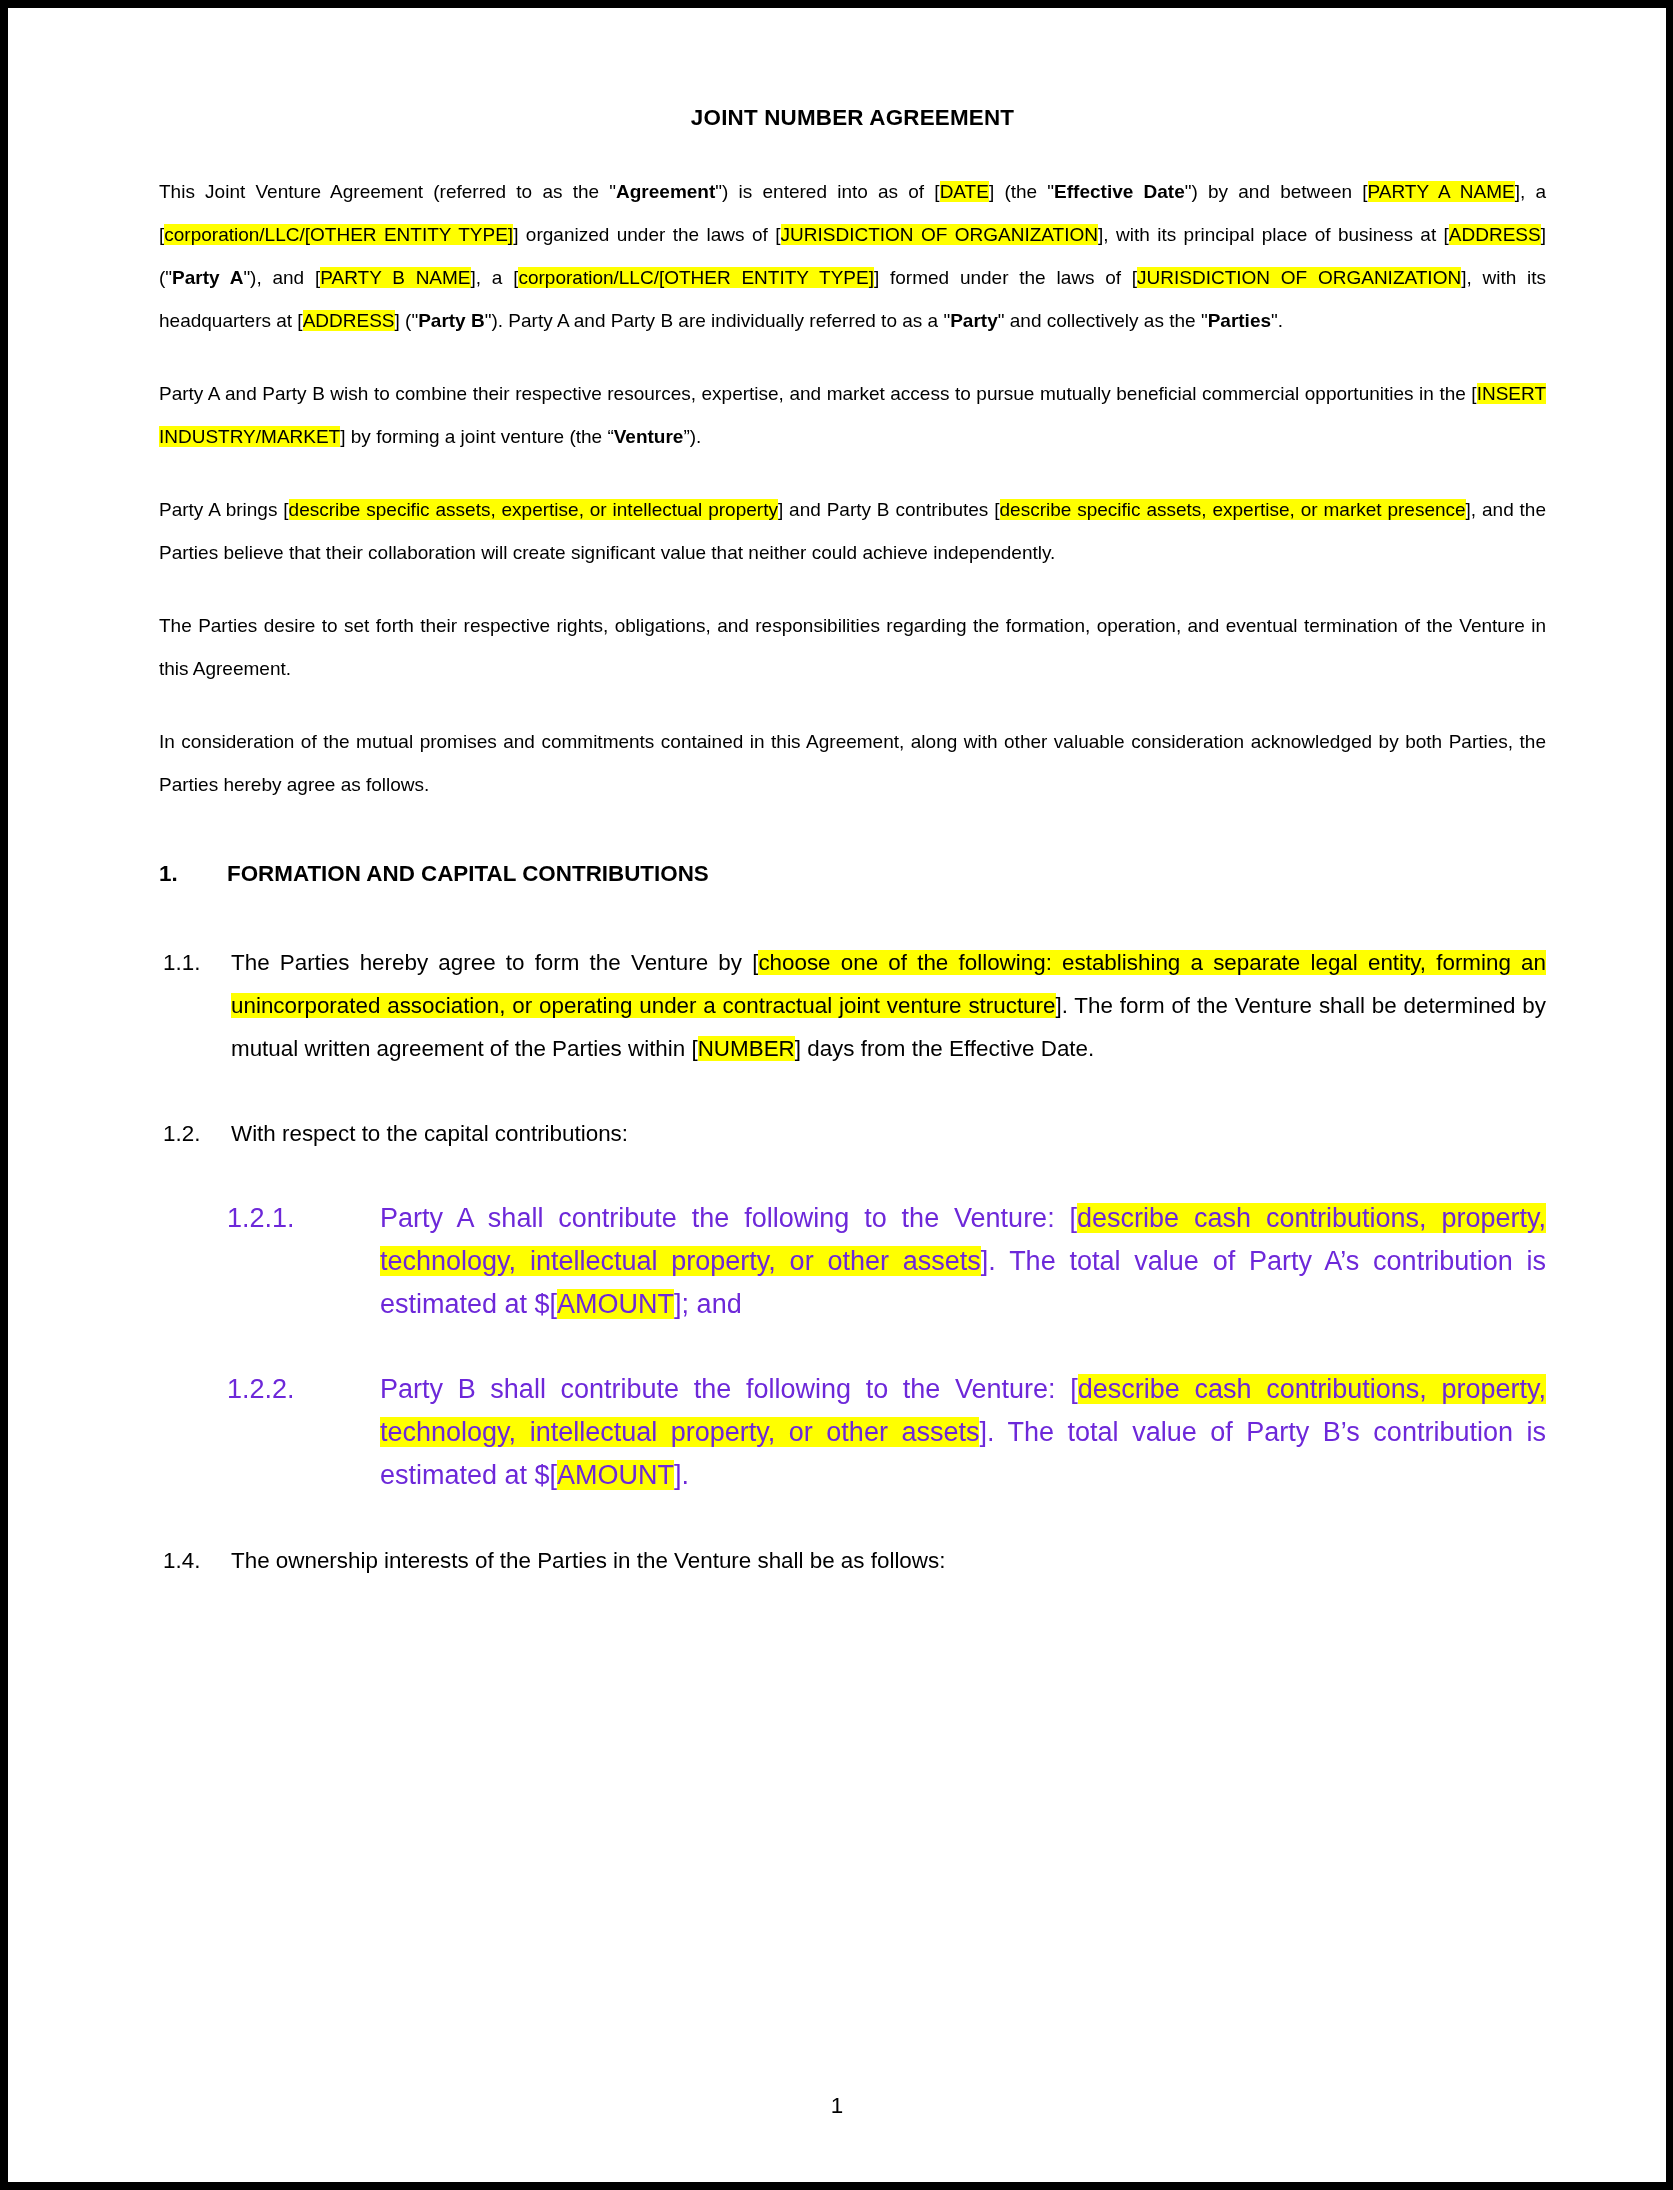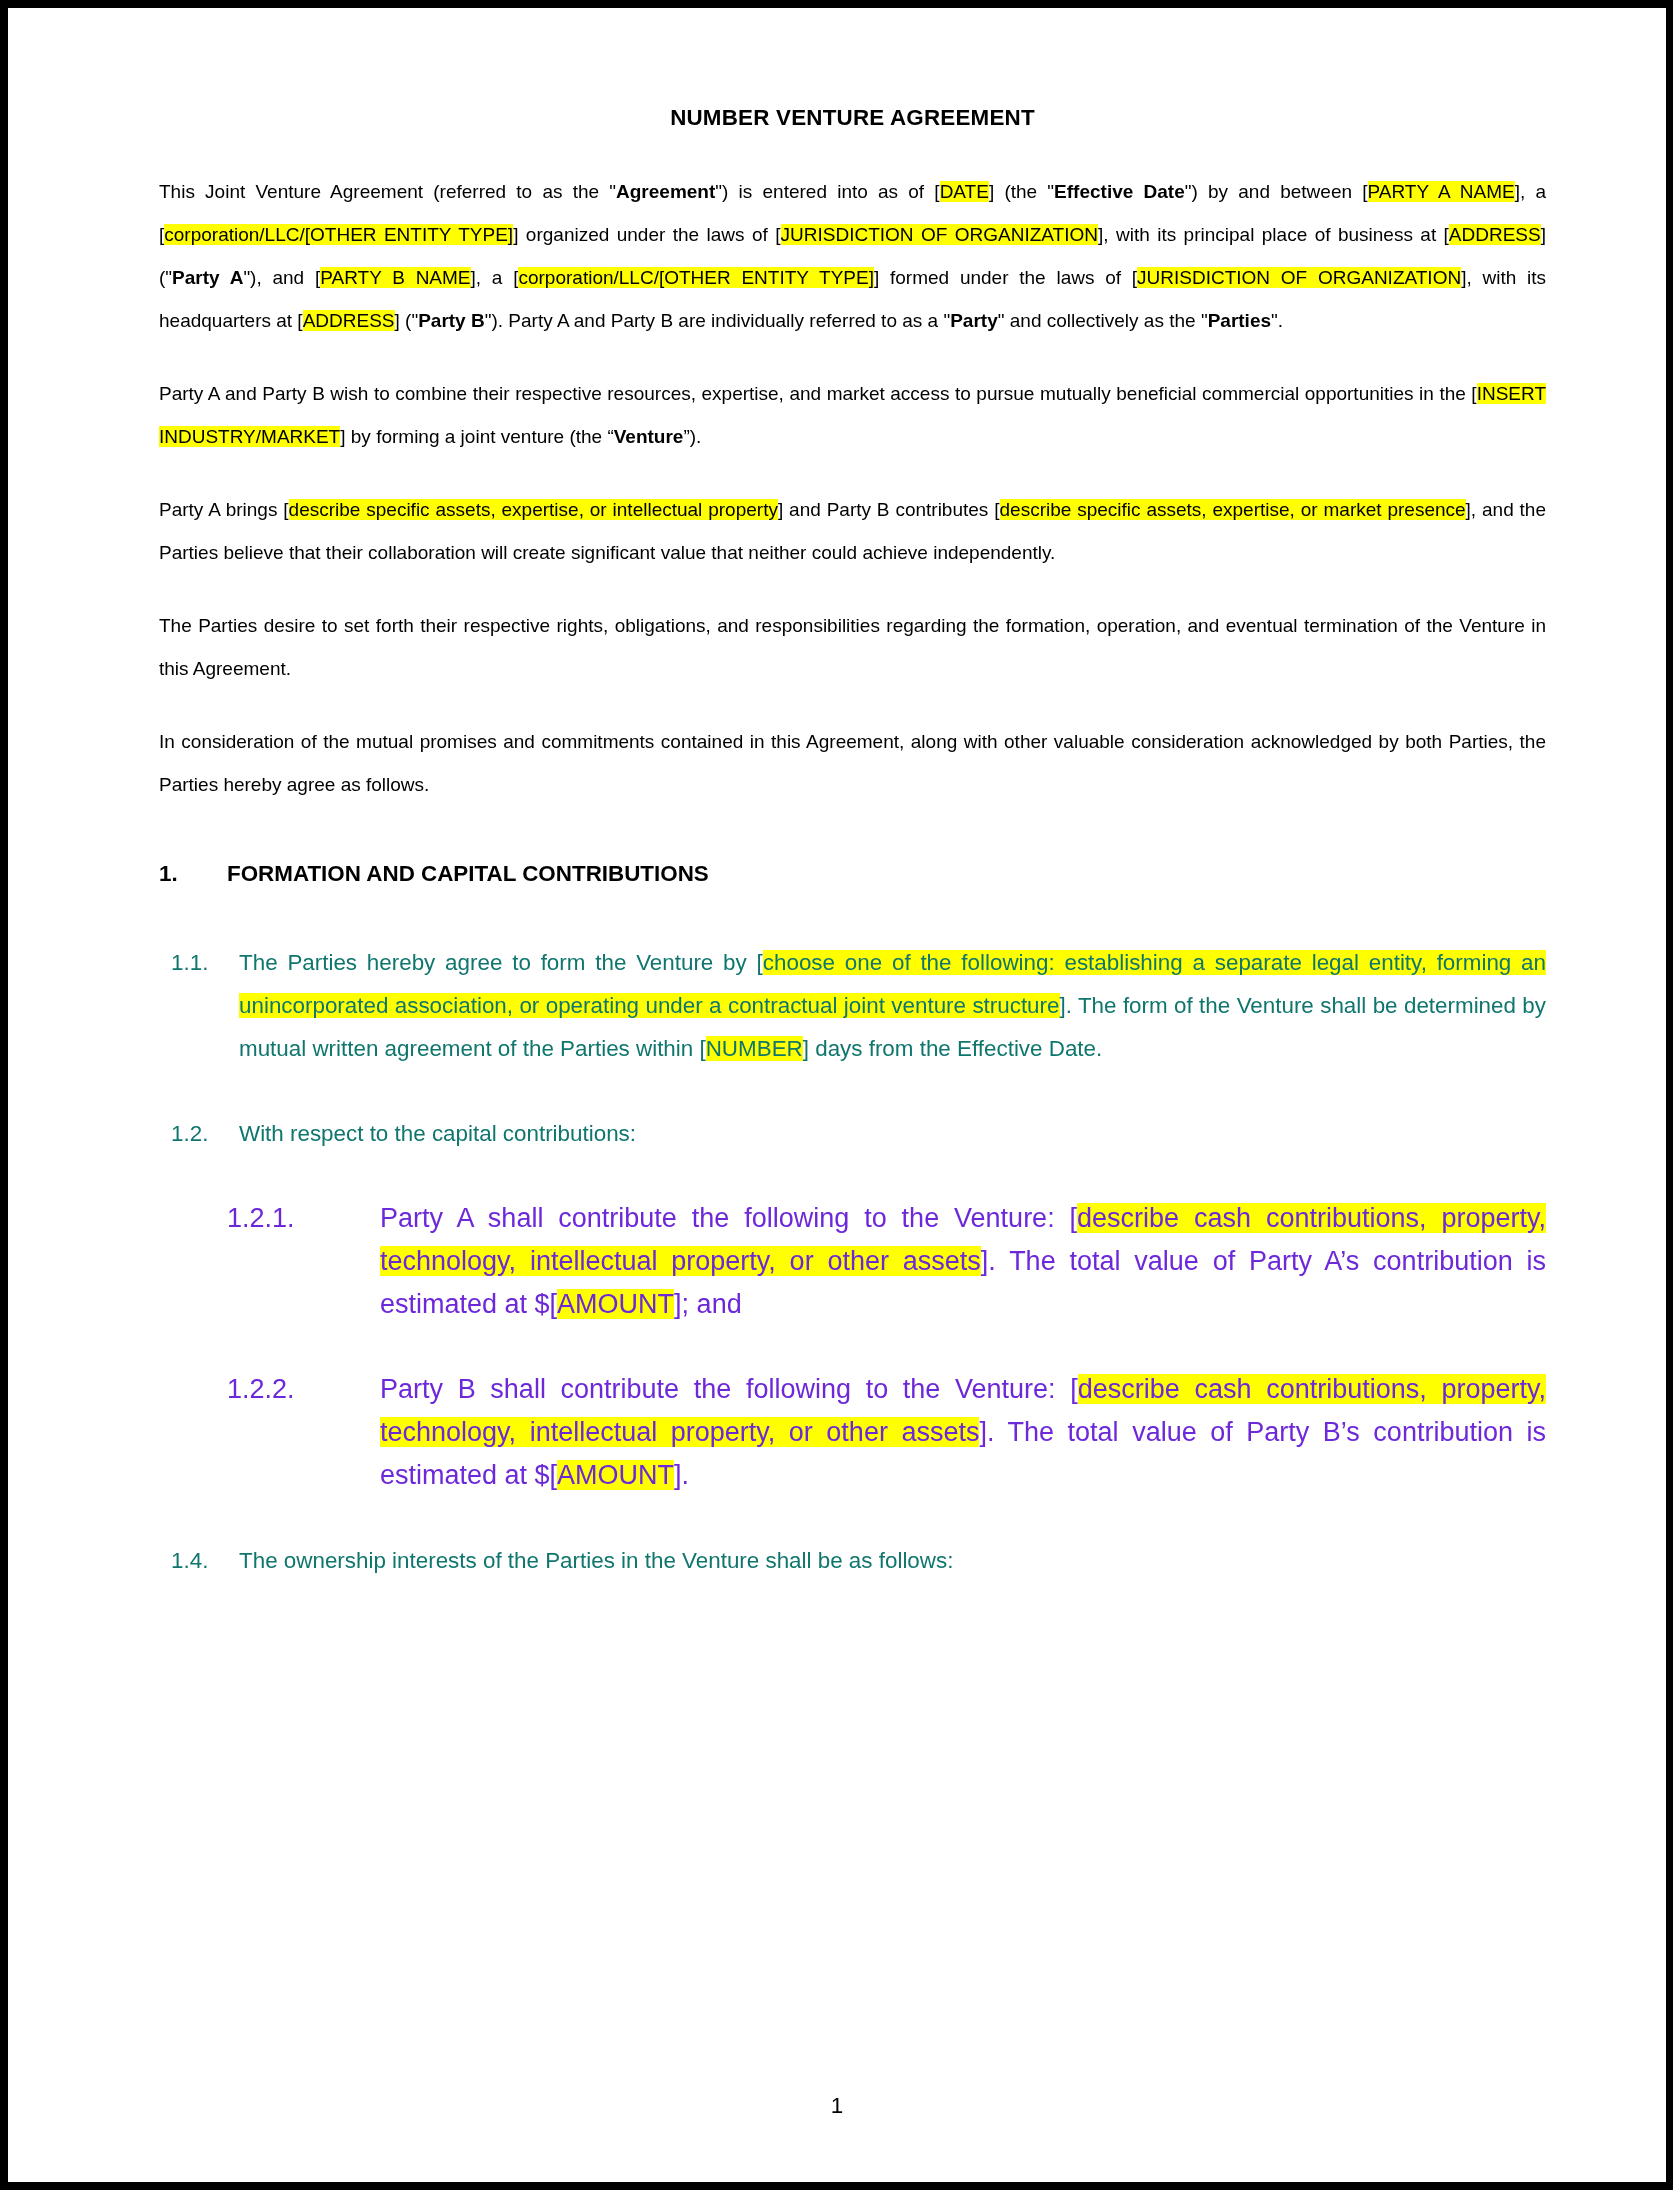--- a/index.html
+++ b/index.html
@@ -55,24 +55,24 @@
     width: 68px;
     flex: 0 0 68px;
   }
   .section-head .body {
     flex: 1 1 auto;
   }
 
   
   .clause {
     display: flex;
-    margin: 0 0 42px 12px;
+    margin: 0 0 42px 4px;
     font-size: 22.4px;
     line-height: 43px;
-    color: #0f766e;
+    color: #000000;
   }
   .clause .num {
     width: 68px;
     flex: 0 0 68px;
   }
   .clause .body {
     flex: 1 1 auto;
     text-align: justify;
   }
 
@@ -111,21 +111,21 @@
     text-align: center;
     font-size: 22.4px;
     color: #000;
   }
 </style>
 </head>
 <body>
 
 <div class="page">
 
-  <h1 class="doc-title">NUMBER VENTURE AGREEMENT</h1>
+  <h1 class="doc-title">JOINT NUMBER AGREEMENT</h1>
 
   <p class="para"><span>This Joint Venture Agreement (referred to as the "</span><b>Agreement</b><span>") is entered into as of [</span><span class="hl">DATE</span><span>] (the "</span><b>Effective Date</b><span>") by and between [</span><span class="hl">PARTY A NAME</span><span>], a [</span><span class="hl">corporation/LLC/[OTHER ENTITY TYPE]</span><span>] organized under the laws of [</span><span class="hl">JURISDICTION OF ORGANIZATION</span><span>], with its principal place of business at [</span><span class="hl">ADDRESS</span><span>] ("</span><b>Party A</b><span>"), and [</span><span class="hl">PARTY B NAME</span><span>], a [</span><span class="hl">corporation/LLC/[OTHER ENTITY TYPE]</span><span>] formed under the laws of [</span><span class="hl">JURISDICTION OF ORGANIZATION</span><span>], with its headquarters at [</span><span class="hl">ADDRESS</span><span>] ("</span><b>Party B</b><span>"). Party A and Party B are individually referred to as a "</span><b>Party</b><span>" and collectively as the "</span><b>Parties</b><span>".</span></p>
 
   <p class="para"><span>Party A and Party B wish to combine their respective resources, expertise, and market access to pursue mutually beneficial commercial opportunities in the [</span><span class="hl">INSERT INDUSTRY/MARKET</span><span>] by forming a joint venture (the “</span><b>Venture</b><span>”).</span></p>
 
   <p class="para"><span>Party A brings [</span><span class="hl">describe specific assets, expertise, or intellectual property</span><span>] and Party B contributes [</span><span class="hl">describe specific assets, expertise, or market presence</span><span>], and the Parties believe that their collaboration will create significant value that neither could achieve independently.</span></p>
 
   <p class="para">The Parties desire to set forth their respective rights, obligations, and responsibilities regarding the formation, operation, and eventual termination of the Venture in this Agreement.</p>
 
   <p class="para">In consideration of the mutual promises and commitments contained in this Agreement, along with other valuable consideration acknowledged by both Parties, the Parties hereby agree as follows.</p>

